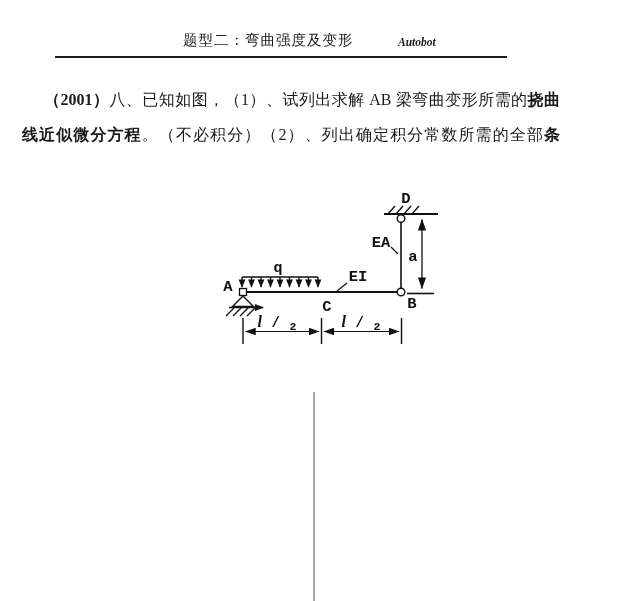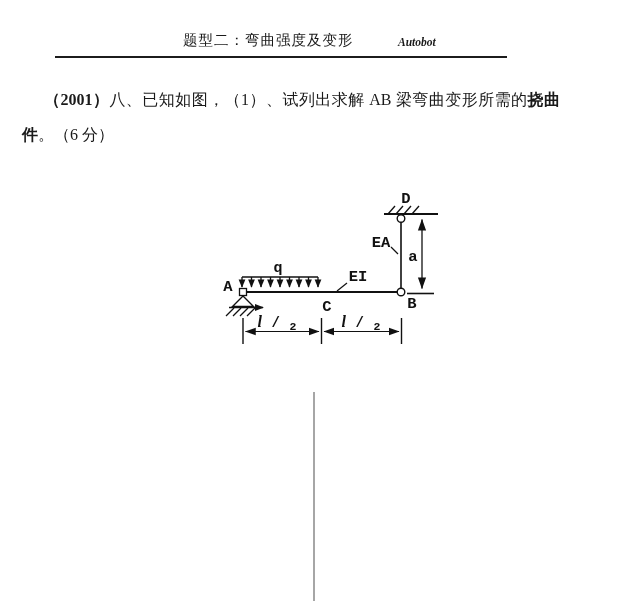--- a/index.html
+++ b/index.html
@@ -24,21 +24,21 @@
 <body>
 
 <div class="page">
 
   <span class="hdr-title">题型二：弯曲强度及变形</span>
   <span class="hdr-mark">Autobot</span>
   <div class="hdr-rule"></div>
 
   <div class="para">
     <div class="pline fill indent"><span class="b">（2001）</span><span>八、已知如图，（1）、试列出求解 AB 梁弯曲变形所需的</span><span class="b">挠曲</span></div>
-    <div class="pline"><span class="b">件</span><span>。（6 分）</span></div>
+    <div class="pline fill"><span class="b">线近似微分方程</span><span>。（不必积分）（2）、列出确定积分常数所需的全部</span><span class="b">条</span></div>
   </div>
 
   <svg class="diagram" viewBox="218 186 250 164" xmlns="http://www.w3.org/2000/svg">
     <defs>
       <marker id="arr" viewBox="0 0 10 10" refX="9.5" refY="5" markerWidth="9" markerHeight="9" orient="auto-start-reverse">
         <path d="M0,1.5 L10,5 L0,8.5 z" fill="#111"></path>
       </marker>
       <marker id="arrs" viewBox="0 0 10 10" refX="9" refY="5" markerWidth="6.5" markerHeight="6.5" orient="auto-start-reverse">
         <path d="M0,1 L10,5 L0,9 z" fill="#111"></path>
       </marker>

